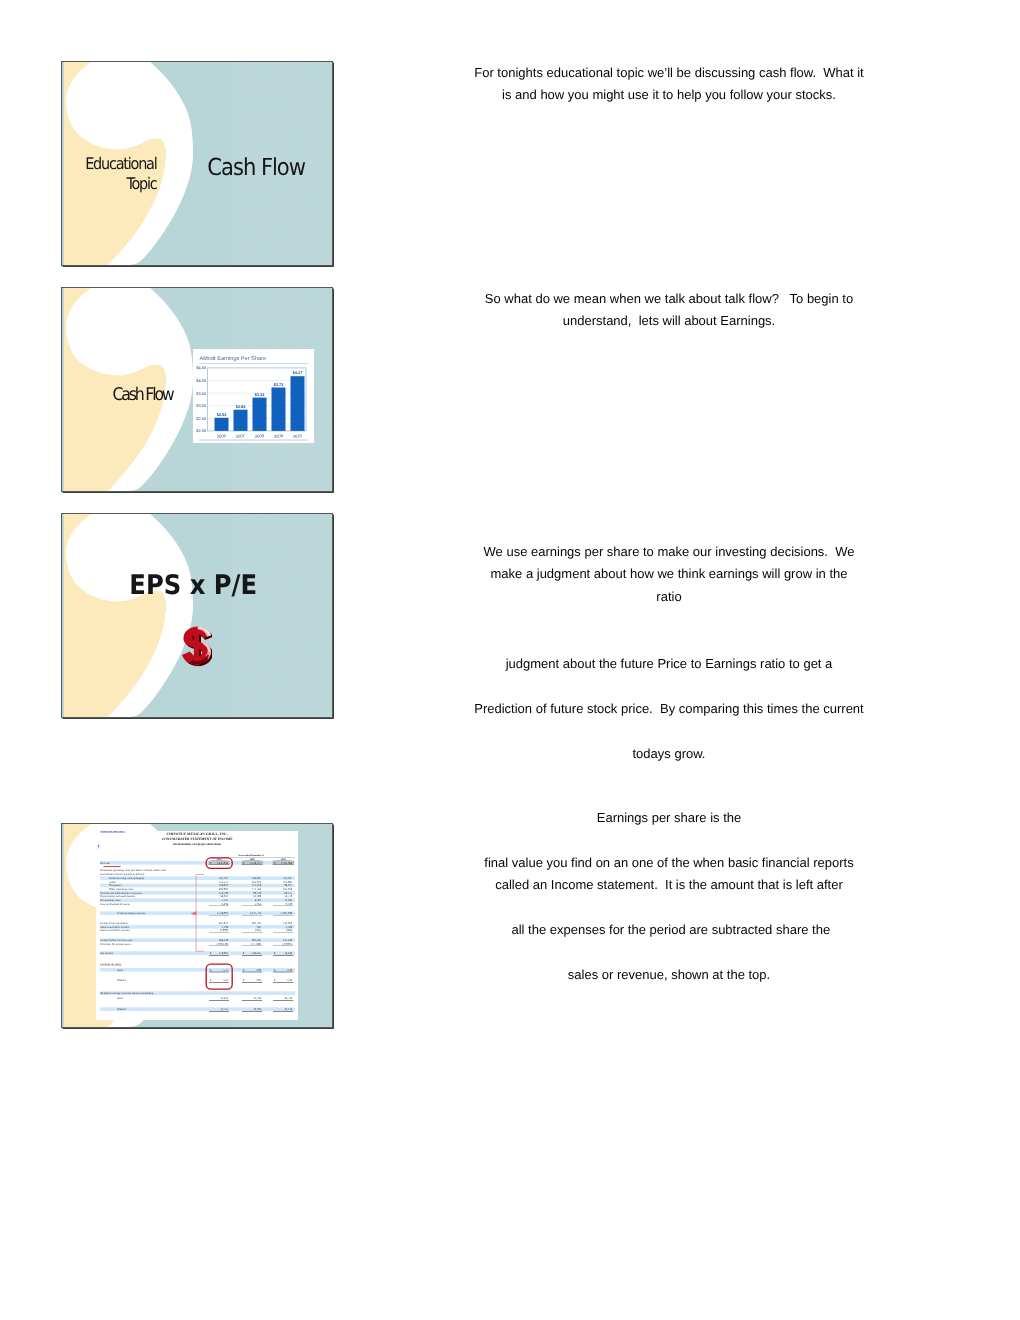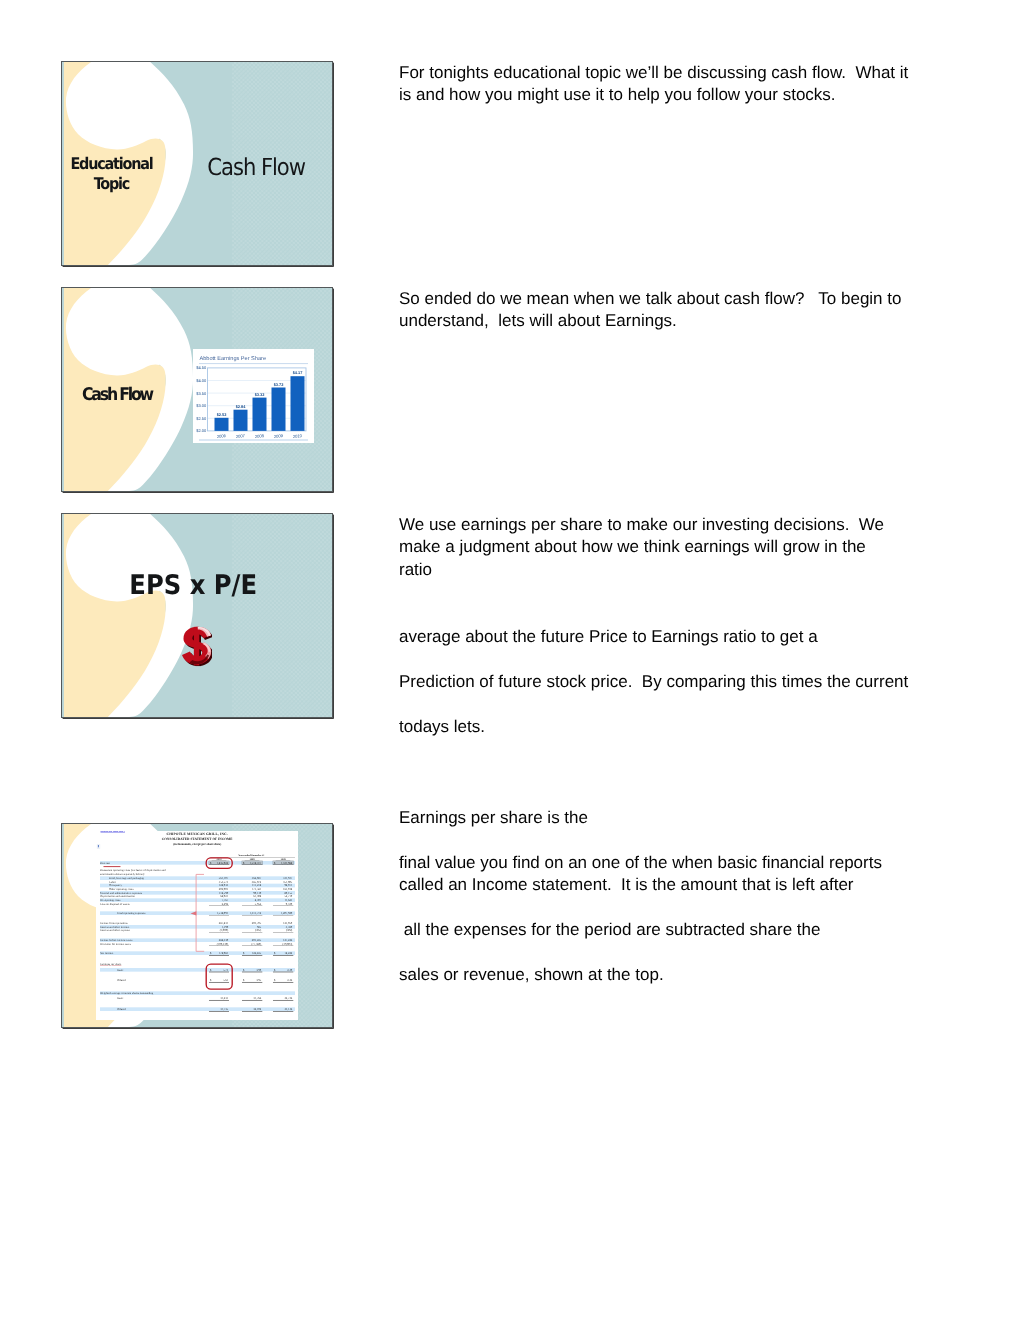--- a/index.html
+++ b/index.html
@@ -14,21 +14,21 @@
          overflow:hidden;background:#b8d5d7;}
   .slide > svg.bg{width:270px;height:203px;}
   .slide > svg.bg{position:absolute;left:0;top:0;}
   .checker{position:absolute;top:0;right:0;bottom:0;left:170px;
            background-image:
               linear-gradient(45deg,rgba(255,255,255,.10) 25%,transparent 25%,transparent 75%,rgba(255,255,255,.10) 75%),
               linear-gradient(45deg,rgba(255,255,255,.10) 25%,transparent 25%,transparent 75%,rgba(255,255,255,.10) 75%);
            background-size:4.2px 4.2px;background-position:0 0,2.1px 2.1px;}
 
   .sw-label{position:absolute;font-family:"DejaVu Sans",sans-serif;font-stretch:condensed;
-            font-weight:bold;color:#141618;text-align:center;line-height:19.6px;white-space:pre-line;
+            font-weight:normal;color:#141618;text-align:right;line-height:19.6px;white-space:pre-line;
             letter-spacing:-1.2px;}
   .sw-title{position:absolute;font-family:"DejaVu Sans",sans-serif;font-stretch:condensed;
             color:#141618;white-space:nowrap;}
 
 
   
   .stmt{position:absolute;left:33.6px;top:6.6px;width:202.8px;height:189.4px;background:#fff;overflow:hidden;}
   .stmt-inner{position:absolute;left:0;top:0;width:607px;height:567px;
               transform:scale(.3333);transform-origin:0 0;
               font-family:"Liberation Serif",serif;color:#161616;background:#fff;}
@@ -64,21 +64,21 @@
   .stmt-row.rule .val::after,.stmt-row.total .val::after{content:"";position:absolute;
        left:0;right:0;bottom:-1px;height:1px;background:#4a4a4a;}
   .stmt-row.dbl .val::after{content:"";position:absolute;left:0;right:0;bottom:-2px;height:2px;
         background:linear-gradient(#4a4a4a 0 0.8px,#fff 0.8px 1.2px,#4a4a4a 1.2px 2px);}
   .stmt-row.sel .val{background:#b9c4cc;box-shadow:0 0 0 1px #8d9aa3;}
   .stmt-row.uline .lbl{text-decoration:underline;text-decoration-color:#c2404a;text-underline-offset:1px;}
   .stmt-marks{position:absolute;left:0;top:0;}
 
   
   .notes{position:absolute;left:399px;width:540px;color:#050505;
-         font-family:"Liberation Sans",sans-serif;font-size:17px;line-height:22.4px;}
+         font-family:"Liberation Sans",sans-serif;font-size:13px;line-height:22.4px;text-align:center;}
   .notes p{margin:0;}
   .notes p + p{margin-top:22.4px;}
   .notes span{white-space:pre;}
 </style>
 </head>
 <body>
 
 <div class="page">
 
   <div class="slide" style="top:62px">
@@ -165,21 +165,21 @@
         <text x="47.5" y="58.7">$2.84</text>
         <text x="66.5" y="46.6">$3.32</text>
         <text x="85.5" y="36.5">$3.72</text>
         <text x="104.5" y="25.2">$4.17</text>
       </g>
       <line x1="6" y1="91" x2="115" y2="91" stroke="#cfe0f2" stroke-width="1.3"></line>
     </svg>
   </div>
   <div class="notes" style="top:288px">
     <p>
-      <span>So ended do we mean when we talk about cash flow?   To begin to</span><br>
+      <span>So what do we mean when we talk about talk flow?   To begin to</span><br>
       <span>understand,  lets will about Earnings.</span>
     </p>
   </div>
 
   <div class="slide" style="top:514px">
     <svg class="bg" width="272" height="205" viewBox="0 0 272 205">
       <rect width="272" height="205" fill="#b8d5d7"></rect>
       <g fill="#ffffff">
         <path d="M 27.5,0 L 88.8,0 C 101,11 113,23 123,42.9 C 129.5,56 132,70 132,91.9
                  C 132,106 128.8,121 119.8,140.8 C 110,162 94,186 81.4,198.7
@@ -212,34 +212,34 @@
       </g>
       <path d="M 33,2 C 46,2 56,8 60,19 L 52,22 C 48,12 42,7.5 33,7.5 Z" fill="#f3b9bd"></path>
       <path d="M 33,2 C 46,2 56,8 60,19 L 56,20.5 C 51,10.5 43,5 33,5 Z" fill="#ffffff" opacity="0.55"></path>
       <path d="M 46,33 C 55,38 60,44 60,52 C 60,58 58,63 54,67 L 48,61
                C 51,58 53,55 53,51 C 53,44 49,39 42,36 Z" fill="#ef9ea3"></path>
       <path d="M 47,34 C 55,39 59,45 59,52 L 55,53 C 55,46 51,40 44,36.5 Z" fill="#ffffff" opacity="0.5"></path>
       <path d="M 56,60 C 52,70 43,77 32,78 C 26,78.4 20,77 16,74 L 22,69
                C 26,71 30,72 34,71.5 C 43,70.5 49,66 52,58 Z" fill="#5d0207" opacity="0.85"></path>
     </svg>
   </div>
-  <div class="notes" style="top:514px">
+  <div class="notes" style="top:541px">
     <p>
       <span>We use earnings per share to make our investing decisions.  We</span><br>
       <span>make a judgment about how we think earnings will grow in the</span><br>
       <span>ratio</span>
     </p>
     <p>
       <br>
-      <span>average about the future Price to Earnings ratio to get a</span>
+      <span>judgment about the future Price to Earnings ratio to get a</span>
     </p>
     <p>
       <span>Prediction of future stock price.  By comparing this times the current</span><br>
       <br>
-      <span>todays lets.</span>
+      <span>todays grow.</span>
     </p>
   </div>
 
   <div class="slide" style="top:824px">
     <svg class="bg" width="272" height="205" viewBox="0 0 272 205">
       <rect width="272" height="205" fill="#b8d5d7"></rect>
       <g fill="#ffffff">
         <path d="M 27.5,0 L 88.8,0 C 101,11 113,23 123,42.9 C 129.5,56 132,70 132,91.9
                  C 132,106 128.8,121 119.8,140.8 C 110,162 94,186 81.4,198.7
                  C 78,202.3 74,205 67.4,205 L 44.9,205 C 62,189 80,161 93,131

